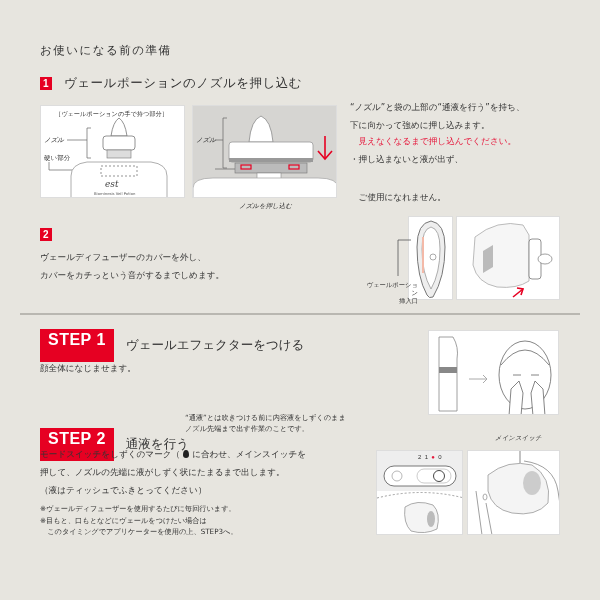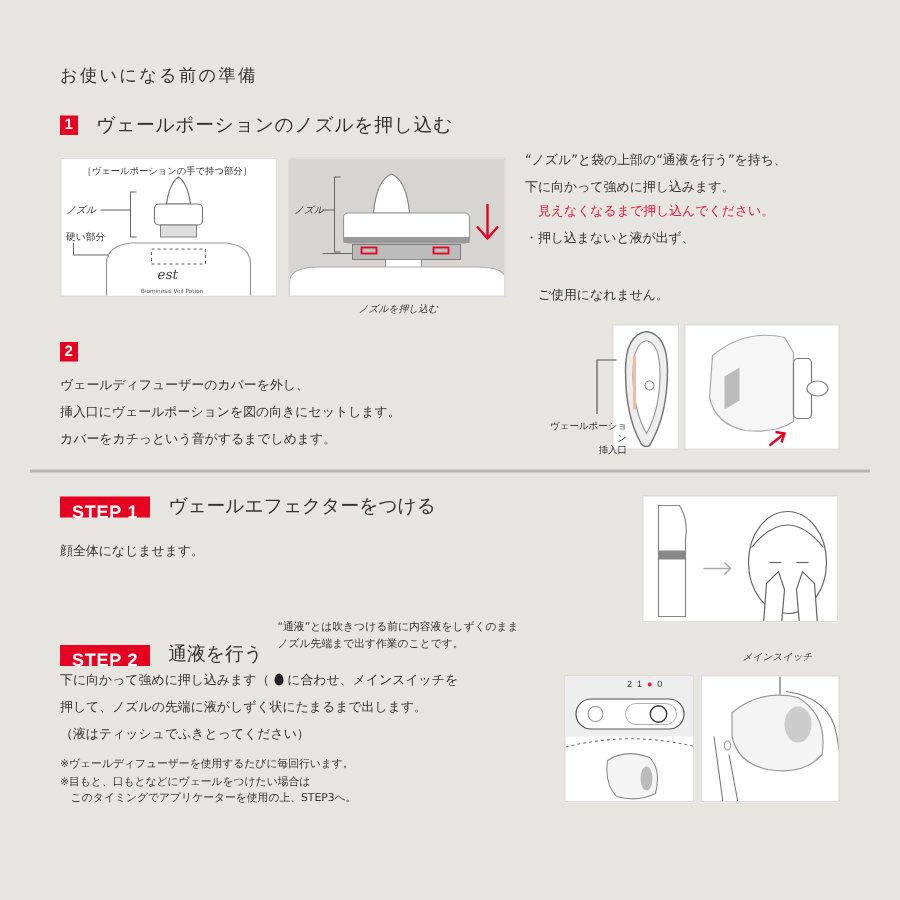--- a/index.html
+++ b/index.html
@@ -6,21 +6,21 @@
   body { width:600px; height:600px; overflow:hidden; background:#e7e5df; font-family:"DejaVu Sans", sans-serif; color:#333; position:relative; }
   .abs { position:absolute; }
   .title { left:40px; top:43px; font-size:11.5px; letter-spacing:1.5px; color:#333; }
   .sec-head { font-size:12.5px; color:#333; letter-spacing:0.5px; display:flex; align-items:center; }
   .num { display:inline-block; width:12px; height:13px; background:#e60022; color:#fff; font-size:10px; font-family:"Liberation Sans", sans-serif; font-weight:bold; text-align:center; line-height:13px; margin-right:12px; }
   .body-txt { font-size:8.6px; line-height:18px; color:#333; }
   .red { color:#e6173b; }
   .panel { background:#fff; border:1px solid #ddd; box-sizing:border-box; overflow:hidden; }
   .panel.gray { background:#d6d5d2; }
   .small { font-size:6.5px; color:#333; }
-  .step-badge { display:inline-block; background:#e60022; color:#fff; font-family:"Liberation Sans", sans-serif; font-size:12px; font-weight:bold; padding:0 8px; height:14px; line-height:21px; letter-spacing:0.5px; margin-right:12px; }
+  .step-badge { display:inline-block; background:#e60022; color:#fff; font-family:"Liberation Sans", sans-serif; font-size:16px; font-weight:bold; padding:0 8px; height:33px; line-height:21px; letter-spacing:0.5px; margin-right:12px; }
   .step-head { display:flex; align-items:center; font-size:12.5px; color:#333; }
   .divider { left:20px; top:313px; width:560px; height:2px; background:#b9b7b1; }
   .note { font-size:7.2px; line-height:11px; color:#333; }
 </style>
 </head>
 <body>
 
 <div class="abs title">お使いになる前の準備</div>
 
 <div class="abs sec-head" style="left:40px; top:75px;">
@@ -73,21 +73,20 @@
   <div class="red" style="line-height:14px;">　見えなくなるまで押し込んでください。</div>
   <div style="margin-top:4px; line-height:14px;">・押し込まないと液が出ず、</div>
   <div style="line-height:14px;margin-top:24px;">　ご使用になれません。</div>
 </div>
 
 <div class="abs sec-head" style="left:40px; top:228px;">
   <span class="num">2</span>
 </div>
 <div class="abs body-txt" style="left:40px; top:248px;">
   <div>ヴェールディフューザーのカバーを外し、</div>
-  <div>挿入口にヴェールポーションを図の向きにセットします。</div>
   <div>カバーをカチっという音がするまでしめます。</div>
 </div>
 
 <div class="abs panel" style="left:408px; top:216px; width:45px; height:84px;">
   <svg width="45" height="84">
     <path d="M22 4 Q36 6 36 30 Q36 60 24 80 Q20 82 18 78 Q8 60 8 30 Q8 6 22 4 Z" fill="#eee" stroke="#777" stroke-width="1"></path>
     <path d="M22 10 Q31 12 31 32 Q31 56 22 72 Q13 56 13 32 Q13 12 22 10 Z" fill="#fff" stroke="#999" stroke-width="0.8"></path>
     <line x1="14" y1="20" x2="14" y2="56" stroke="#f3b9a8" stroke-width="2"></line>
     <circle cx="24" cy="40" r="3" fill="none" stroke="#888" stroke-width="0.7"></circle>
   </svg>
@@ -137,21 +136,21 @@
 <div class="abs step-head" style="left:40px; top:428px;text-align:center;">
   <span class="step-badge">STEP 2</span>
   <span>通液を行う</span>
 </div>
 <div class="abs note" style="left:185px; top:412px;">
   <div>“通液”とは吹きつける前に内容液をしずくのまま</div>
   <div>ノズル先端まで出す作業のことです。</div>
 </div>
 <div class="abs body-txt" style="left:40px; top:445px;">
   <div>
-    <span>下に向かって強めに押し込みます（</span><span style="display:inline-block; width:6px; height:8px; background:#222; border-radius:50% 50% 50% 50% / 60% 60% 40% 40%; margin:0 3px -1px 3px;"></span><span>に合わせ、メインスイッチを</span>
+    <span>モードスイッチをしずくのマーク（</span><span style="display:inline-block; width:6px; height:8px; background:#222; border-radius:50% 50% 50% 50% / 60% 60% 40% 40%; margin:0 3px -1px 3px;"></span><span>に合わせ、メインスイッチを</span>
   </div>
   <div>押して、ノズルの先端に液がしずく状にたまるまで出します。</div>
   <div>（液はティッシュでふきとってください）</div>
 </div>
 <div class="abs note" style="left:40px; top:503px;">※ヴェールディフューザーを使用するたびに毎回行います。</div>
 <div class="abs note red" style="left:40px; top:515px;">
   <div>※目もと、口もとなどにヴェールをつけたい場合は</div>
   <div>　このタイミングでアプリケーターを使用の上、STEP3へ。</div>
 </div>
 

